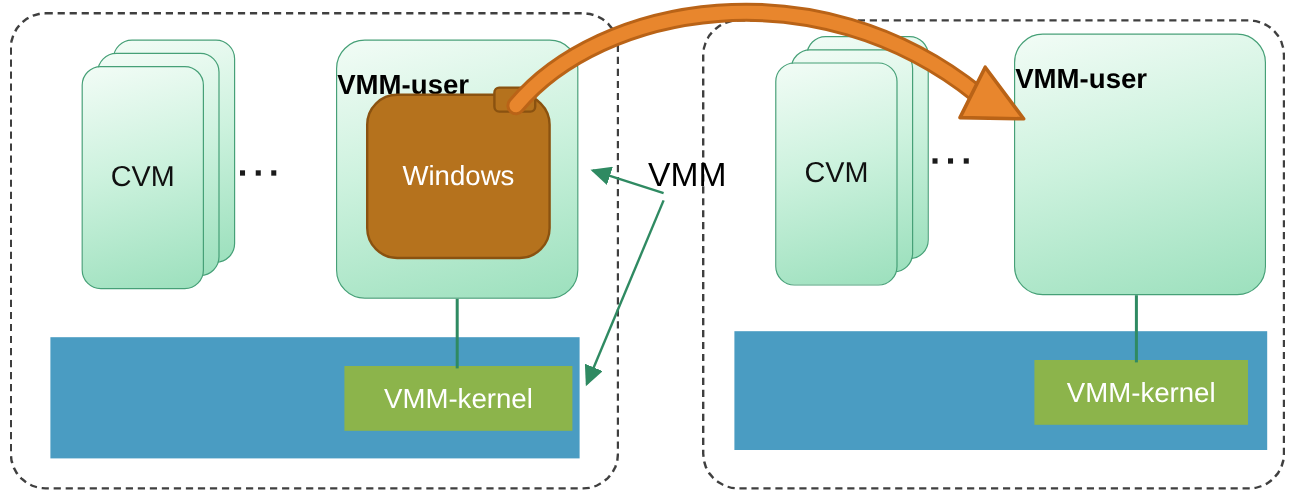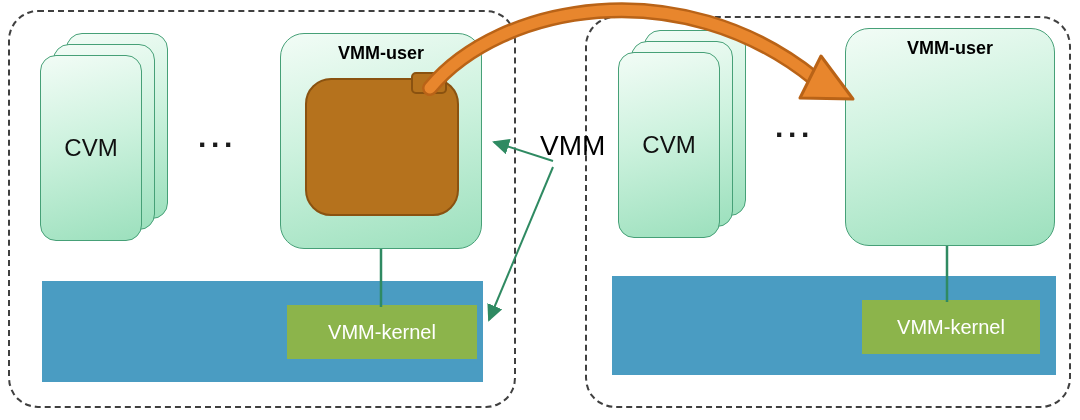--- a/index.html
+++ b/index.html
@@ -7,21 +7,21 @@
     position:relative; width:1080px; height:420px; background:#ffffff;
     font-family:"Liberation Sans", sans-serif; overflow:hidden;
   }
   .dashed {
     position:absolute; border:2px dashed #3f3f3f; border-radius:30px;
     box-sizing:border-box; background:transparent;
   }
   #left-host  { left:8px;   top:10px; width:508px; height:398px; }
   #right-host { left:585px; top:16px; width:486px; height:392px; }
 
-  .stack { position:absolute; width:130px; height:212px; }
+  .stack { position:absolute; width:130px; height:212px;margin-left:28px; }
   #left-stack  { left:40px;  top:33px; }
   #right-stack { left:618px; top:30px; }
   .card {
     position:absolute; width:102px; height:186px; box-sizing:border-box;
     border:1.5px solid #46a077; border-radius:16px;
     background:linear-gradient(165deg,#f2fcf6 0%,#cdf2de 45%,#9ce0bd 100%);
   }
   .card.back  { left:26px; top:0; }
   .card.mid   { left:13px; top:11px; }
   .card.front { left:0;  top:22px; display:flex; align-items:center; justify-content:center;
@@ -31,35 +31,35 @@
   #left-ellipsis  { left:198px; top:128px; }
   #right-ellipsis { left:775px; top:118px; }
 
   .vmm-user {
     position:absolute; box-sizing:border-box;
     border:1.5px solid #46a077; border-radius:24px;
     background:linear-gradient(165deg,#f2fcf6 0%,#cdf2de 45%,#9ce0bd 100%);
   }
   #left-vmm-user  { left:280px; top:33px; width:202px; height:216px; }
   #right-vmm-user { left:845px; top:28px; width:210px; height:218px; }
-  .vmm-user-label { text-align:center; padding-top:9px; font-weight:700; font-size:18px; color:#000; }
+  .vmm-user-label { text-align:left; padding-top:23px; font-weight:700; font-size:23px; color:#000; }
 
   .guest-os {
     position:absolute; left:24px; top:44px; width:154px; height:138px; box-sizing:border-box;
     background:#b5721d; border:2px solid #8a5210; border-radius:26px;
     color:#ffffff; font-size:23px; line-height:1.3;
     display:flex; flex-direction:column; align-items:center; justify-content:center;
   }
 
   .hv-bar { position:absolute; background:#4a9cc2; }
   #left-bar  { left:42px;  top:281px; width:441px; height:101px; }
   #right-bar { left:612px; top:276px; width:444px; height:99px; }
 
   .kernel {
-    position:absolute; background:#8cb44b; color:#ffffff; font-size:20px;
+    position:absolute; background:#8cb44b; color:#ffffff; font-size:23px;
     display:flex; align-items:center; justify-content:center; z-index:3;
   }
   #left-kernel  { left:287px; top:305px; width:190px; height:54px; }
   #right-kernel { left:862px; top:300px; width:178px; height:54px; }
 
   .vmm-label { position:absolute; left:540px; top:130px; font-size:28px; color:#000000; z-index:2; }
 
   svg.overlay { position:absolute; left:0; top:0; z-index:10; pointer-events:none; }
 </style>
 </head>
@@ -75,20 +75,21 @@
     <div class="card front">
       <span>CVM</span>
     </div>
   </div>
 
   <div class="ellipsis" id="left-ellipsis">···</div>
 
   <div class="vmm-user" id="left-vmm-user">
     <div class="vmm-user-label">VMM-user</div>
     <div class="guest-os">
+      <div>Windows</div>
     </div>
   </div>
 
   <div class="hv-bar" id="left-bar"></div>
   <div class="kernel" id="left-kernel">VMM-kernel</div>
 
   <div class="vmm-label">VMM</div>
 
   <div class="dashed" id="right-host"></div>
 

